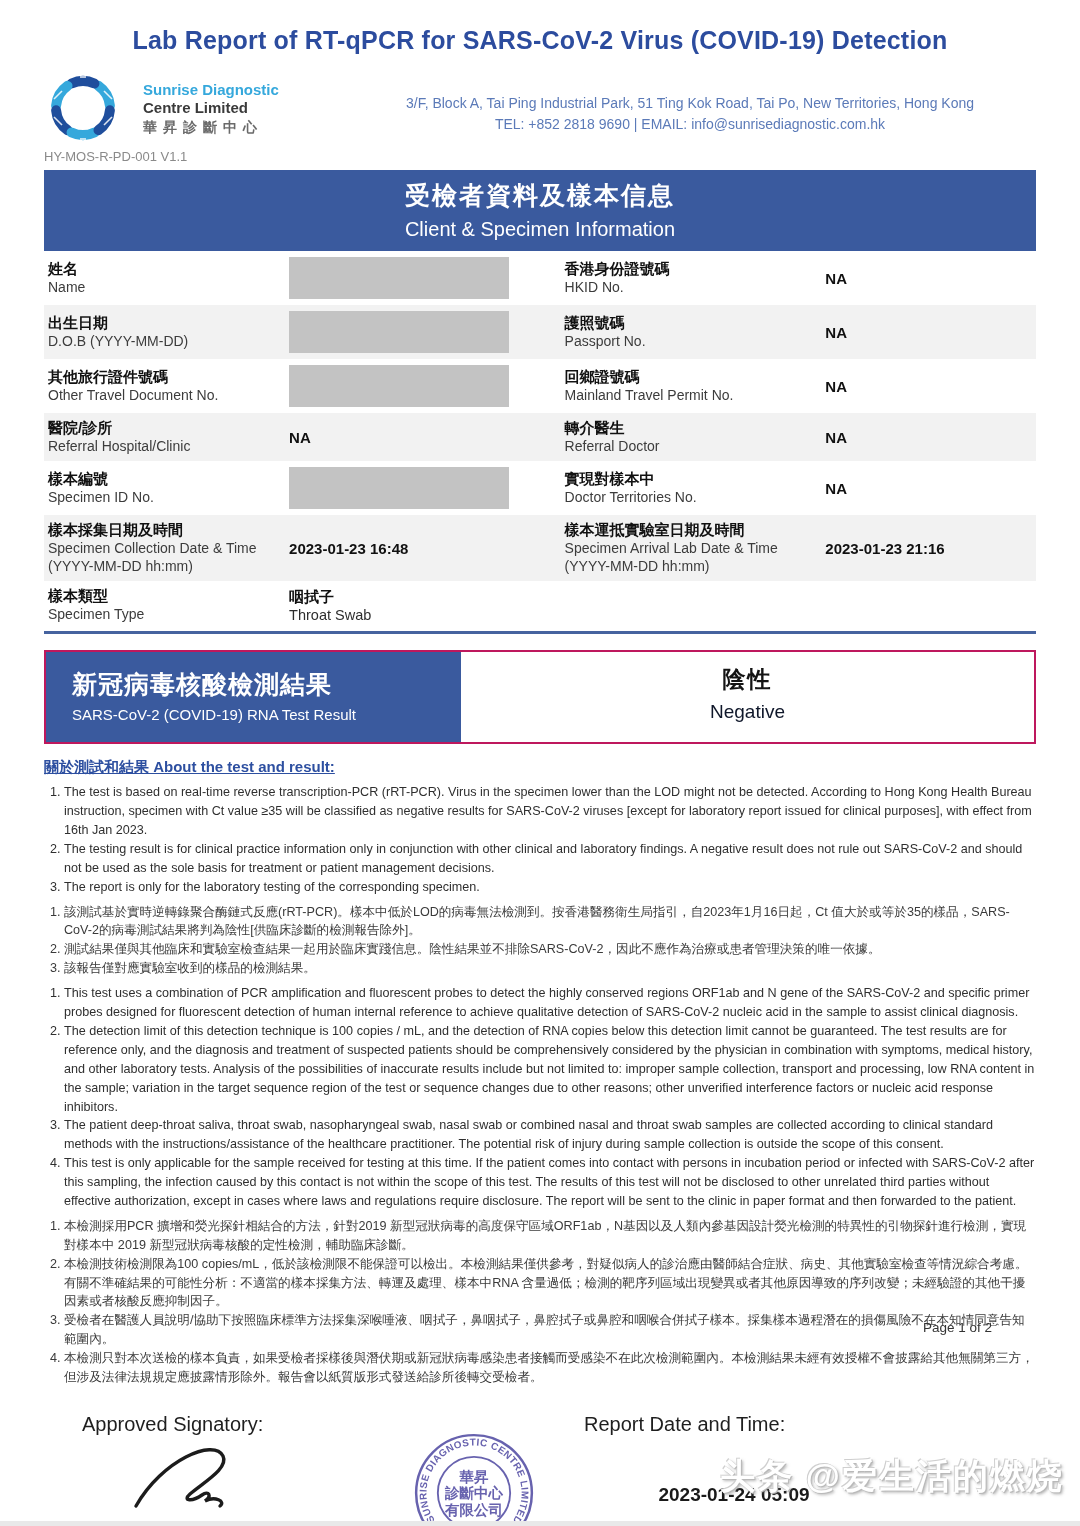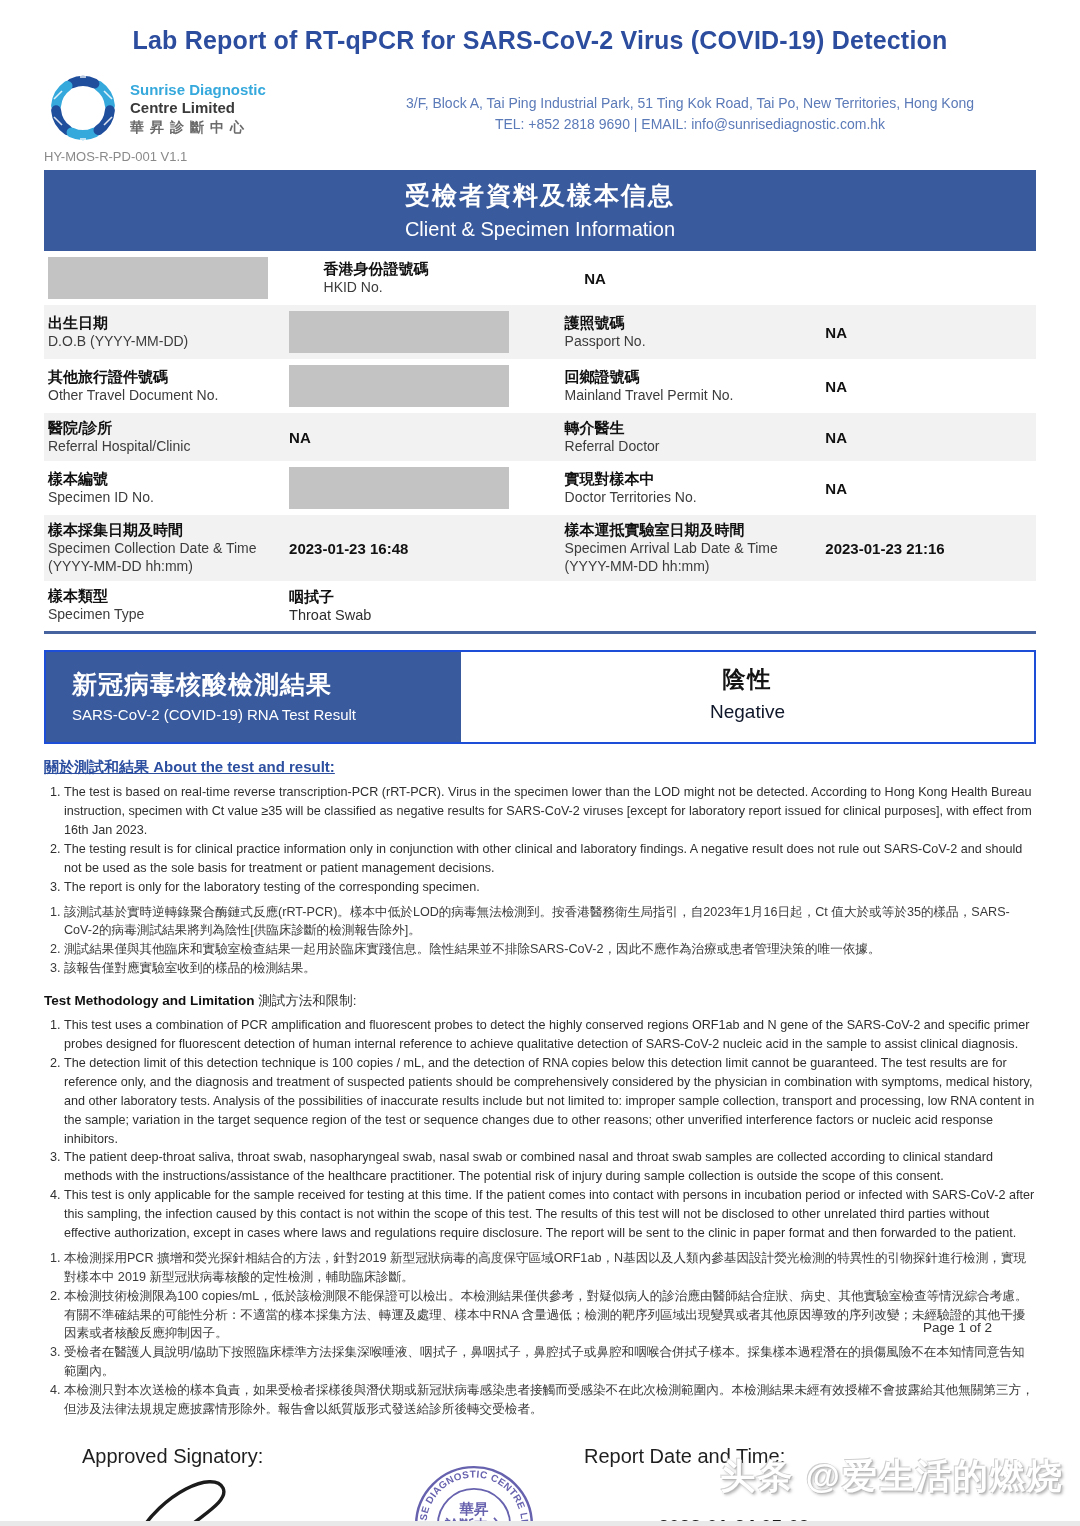--- a/index.html
+++ b/index.html
@@ -6,21 +6,21 @@
   html,body { width:1080px; height:1526px; }
   body {
     font-family:"Liberation Sans","DejaVu Sans",sans-serif;
     background:#ffffff; color:#222; position:relative; overflow:hidden;
   }
   .page { padding:26px 44px 0 44px; }
 
   
   .report-title { text-align:center; font-size:25px; font-weight:bold; color:#2c4c9e; letter-spacing:.2px; }
   .brand-row { display:flex; align-items:flex-start; margin-top:14px; }
-  .logo-wrap { display:flex; align-items:center; gap:8px; width:300px; }
+  .logo-wrap { display:flex; align-items:center; gap:21px; width:300px; }
   .brand-text { line-height:1.15; }
   .brand-en1 { color:#35a8dc; font-weight:bold; font-size:15px; display:inline; }
   .brand-en2 { color:#3a3a3a; font-weight:bold; font-size:15px; }
   .brand-zh { color:#6a6a6a; font-weight:bold; font-size:14px; letter-spacing:6px; margin-top:3px; }
   .addr-block { flex:1; text-align:center; margin-top:24px; color:#5b7ab8; font-size:14px; line-height:1.5; }
   .doc-code { color:#8a8a8a; font-size:13px; margin-top:2px; }
 
   
   .banner { background:#3a5a9e; color:#fff; text-align:center; padding:9px 0 10px; margin-top:6px; }
   .banner-zh { font-size:25px; font-weight:bold; letter-spacing:2px; }
@@ -33,21 +33,21 @@
   .cell-label { line-height:1.25; }
   .c1 { width:24.5%; } .c2 { width:28%; } .c3 { width:26.5%; } .c4 { width:21%; }
   .lbl-zh { font-size:15px; font-weight:bold; color:#111; }
   .lbl-en { font-size:14px; color:#3c3c3c; }
   .cell-value { font-size:15px; font-weight:bold; color:#111; }
   .cell-value .sub { font-weight:normal; color:#2e2e2e; font-size:14.5px; }
   .redact { display:inline-block; width:220px; height:42px; background:#c3c3c3; vertical-align:middle; }
   .table-underline { border-bottom:3px solid #46639f; margin-top:2px; }
 
   
-  .result-box { display:flex; border:2px solid #1d4ed8; margin-top:16px; min-height:94px; }
+  .result-box { display:flex; border:2px solid #be185d; margin-top:16px; min-height:94px; }
   .result-left { width:42%; background:#3a5a9e; color:#fff; padding:16px 10px 14px 26px; }
   .result-title-zh { font-size:25px; font-weight:bold; letter-spacing:1px; }
   .result-title-en { font-size:15px; margin-top:5px; }
   .result-right { flex:1; text-align:center; padding:12px 17px; }
   .result-zh { font-size:23px; font-weight:bold; color:#141414; letter-spacing:2px; }
   .result-en { font-size:19px; color:#0f172a; margin-top:6px; }
 
   
   .about-heading { margin-top:14px; font-size:15px; font-weight:bold; color:#2d4fa0; text-decoration:underline; }
   ol.notes { margin:6px 0 0 0; padding-left:20px; }
@@ -118,20 +118,25 @@
   <div class="doc-code">HY-MOS-R-PD-001 V1.1</div>
 
   <div class="banner">
     <div class="banner-zh">受檢者資料及樣本信息</div>
     <div class="banner-en">Client &amp; Specimen Information</div>
   </div>
 
   <div class="info-table">
 
       <div class="info-row">
+        <div class="cell-label c1">
+          <div class="lbl-zh">姓名</div>
+          <div class="lbl-en">Name</div>
+
+        </div>
         <div class="cell-value c2">
           <span class="redact"></span>
           <span></span>
           
         </div>
         <div class="cell-label c3">
           <div class="lbl-zh">香港身份證號碼</div>
           <div class="lbl-en">HKID No.</div>
 
         </div>
@@ -286,23 +291,20 @@
       <li>The testing result is for clinical practice information only in conjunction with other clinical and laboratory findings. A negative result does not rule out SARS-CoV-2 and should not be used as the sole basis for treatment or patient management decisions.</li>
       <li>The report is only for the laboratory testing of the corresponding specimen.</li>
     </ol>
   <ol class="notes zh">
 
   <li>該測試基於實時逆轉錄聚合酶鏈式反應(rRT-PCR)。樣本中低於LOD的病毒無法檢測到。按香港醫務衛生局指引，自2023年1月16日起，Ct 值大於或等於35的樣品，SARS-CoV-2的病毒測試結果將判為陰性[供臨床診斷的檢測報告除外]。</li>
       <li>測試結果僅與其他臨床和實驗室檢查結果一起用於臨床實踐信息。陰性結果並不排除SARS-CoV-2，因此不應作為治療或患者管理決策的唯一依據。</li>
       <li>該報告僅對應實驗室收到的樣品的檢測結果。</li>
     </ol>
 
-  <div class="method-heading">
-    <span class="en">Test Methodology and Limitation</span><span class="zh"> 測試方法和限制:</span>
-  </div>
   <ol class="notes">
 
   <li>This test uses a combination of PCR amplification and fluorescent probes to detect the highly conserved regions ORF1ab and N gene of the SARS-CoV-2 and specific primer probes designed for fluorescent detection of human internal reference to achieve qualitative detection of SARS-CoV-2 nucleic acid in the sample to assist clinical diagnosis.</li>
       <li>The detection limit of this detection technique is 100 copies / mL, and the detection of RNA copies below this detection limit cannot be guaranteed. The test results are for reference only, and the diagnosis and treatment of suspected patients should be comprehensively considered by the physician in combination with symptoms, medical history, and other laboratory tests. Analysis of the possibilities of inaccurate results include but not limited to: improper sample collection, transport and processing, low RNA content in the sample; variation in the target sequence region of the test or sequence changes due to other reasons; other unverified interference factors or nucleic acid response inhibitors.</li>
       <li>The patient deep-throat saliva, throat swab, nasopharyngeal swab, nasal swab or combined nasal and throat swab samples are collected according to clinical standard methods with the instructions/assistance of the healthcare practitioner. The potential risk of injury during sample collection is outside the scope of this consent.</li>
       <li>This test is only applicable for the sample received for testing at this time. If the patient comes into contact with persons in incubation period or infected with SARS-CoV-2 after this sampling, the infection caused by this contact is not within the scope of this test. The results of this test will not be disclosed to other unrelated third parties without effective authorization, except in cases where laws and regulations require disclosure. The report will be sent to the clinic in paper format and then forwarded to the patient.</li>
     </ol>
   <ol class="notes zh">
 
   <li>本檢測採用PCR 擴增和熒光探針相結合的方法，針對2019 新型冠狀病毒的高度保守區域ORF1ab，N基因以及人類內參基因設計熒光檢測的特異性的引物探針進行檢測，實現對樣本中 2019 新型冠狀病毒核酸的定性檢測，輔助臨床診斷。</li>

